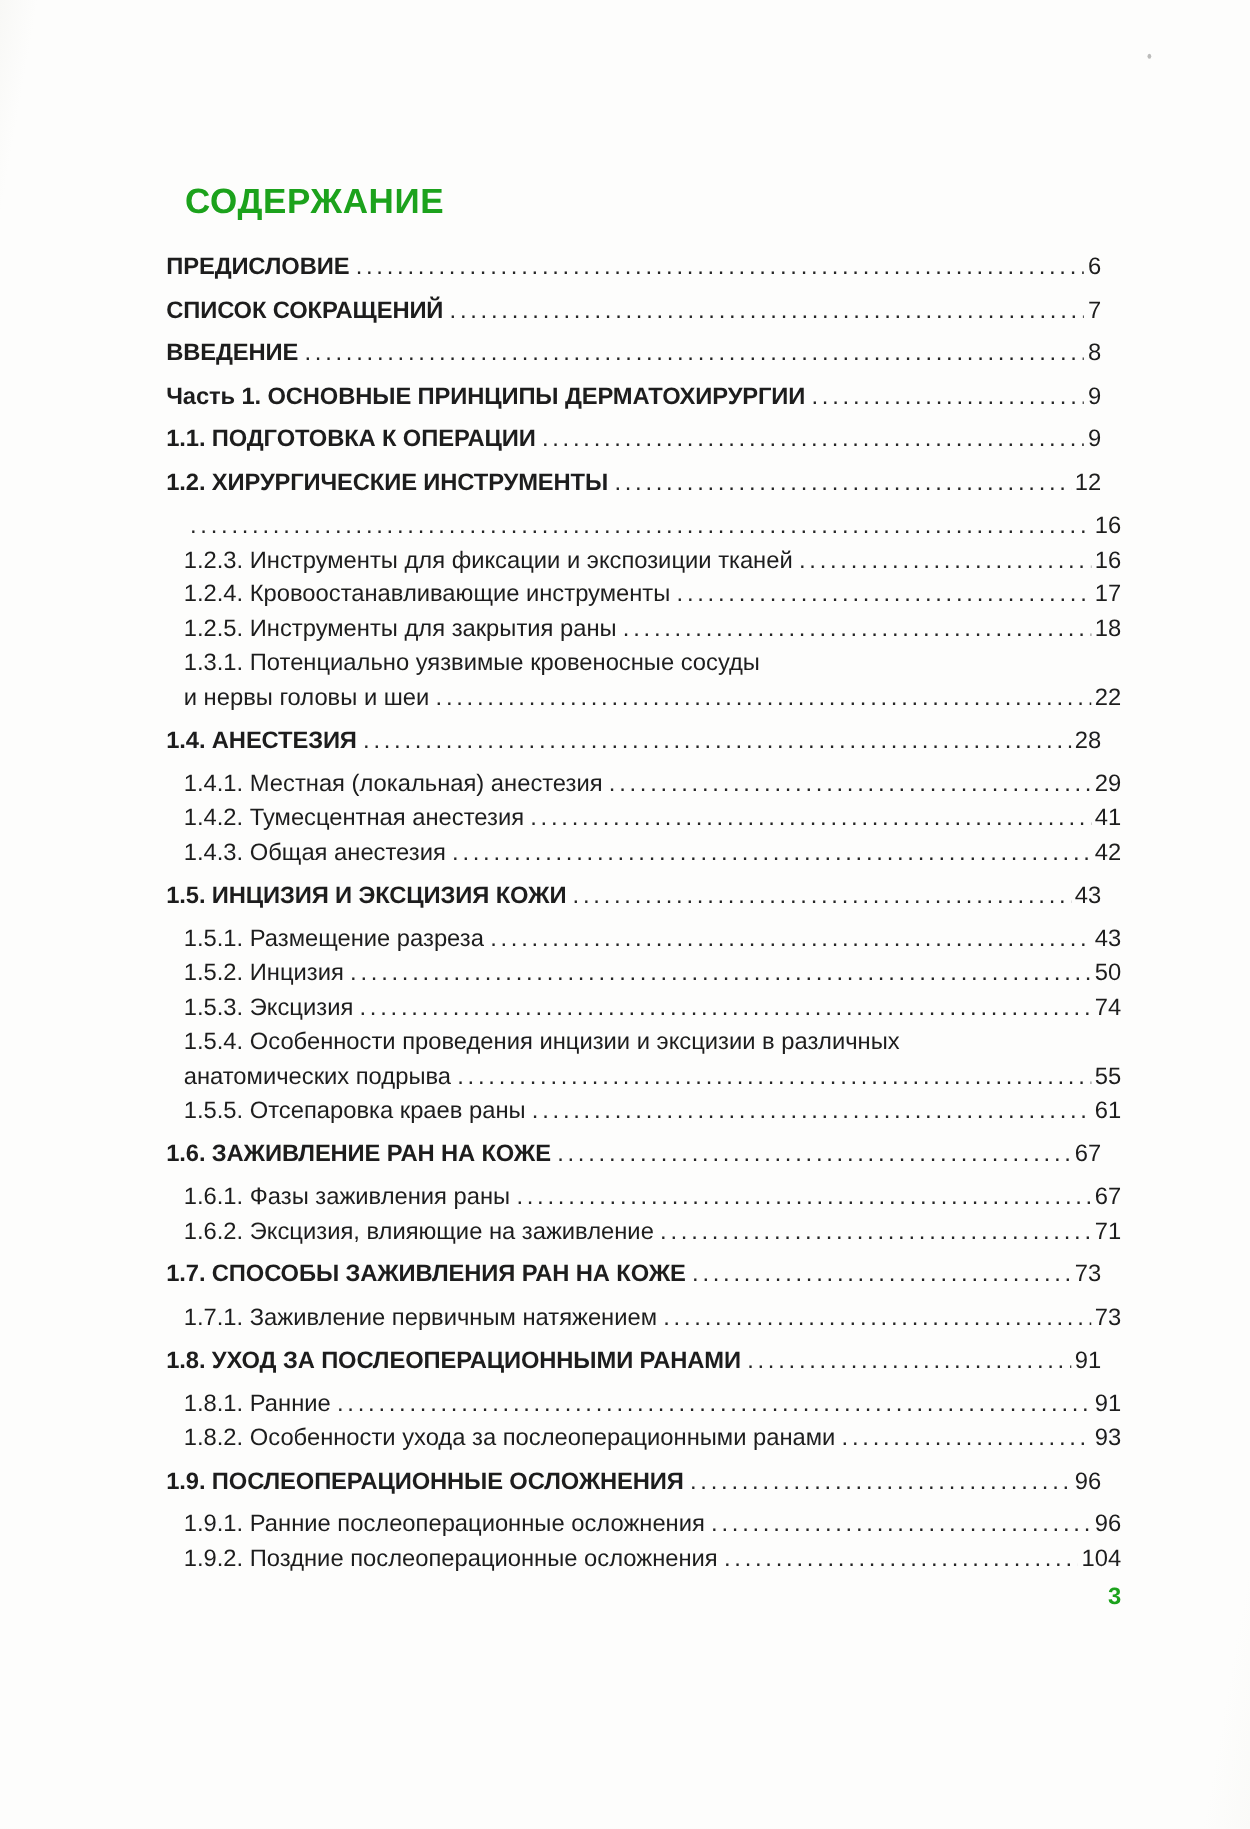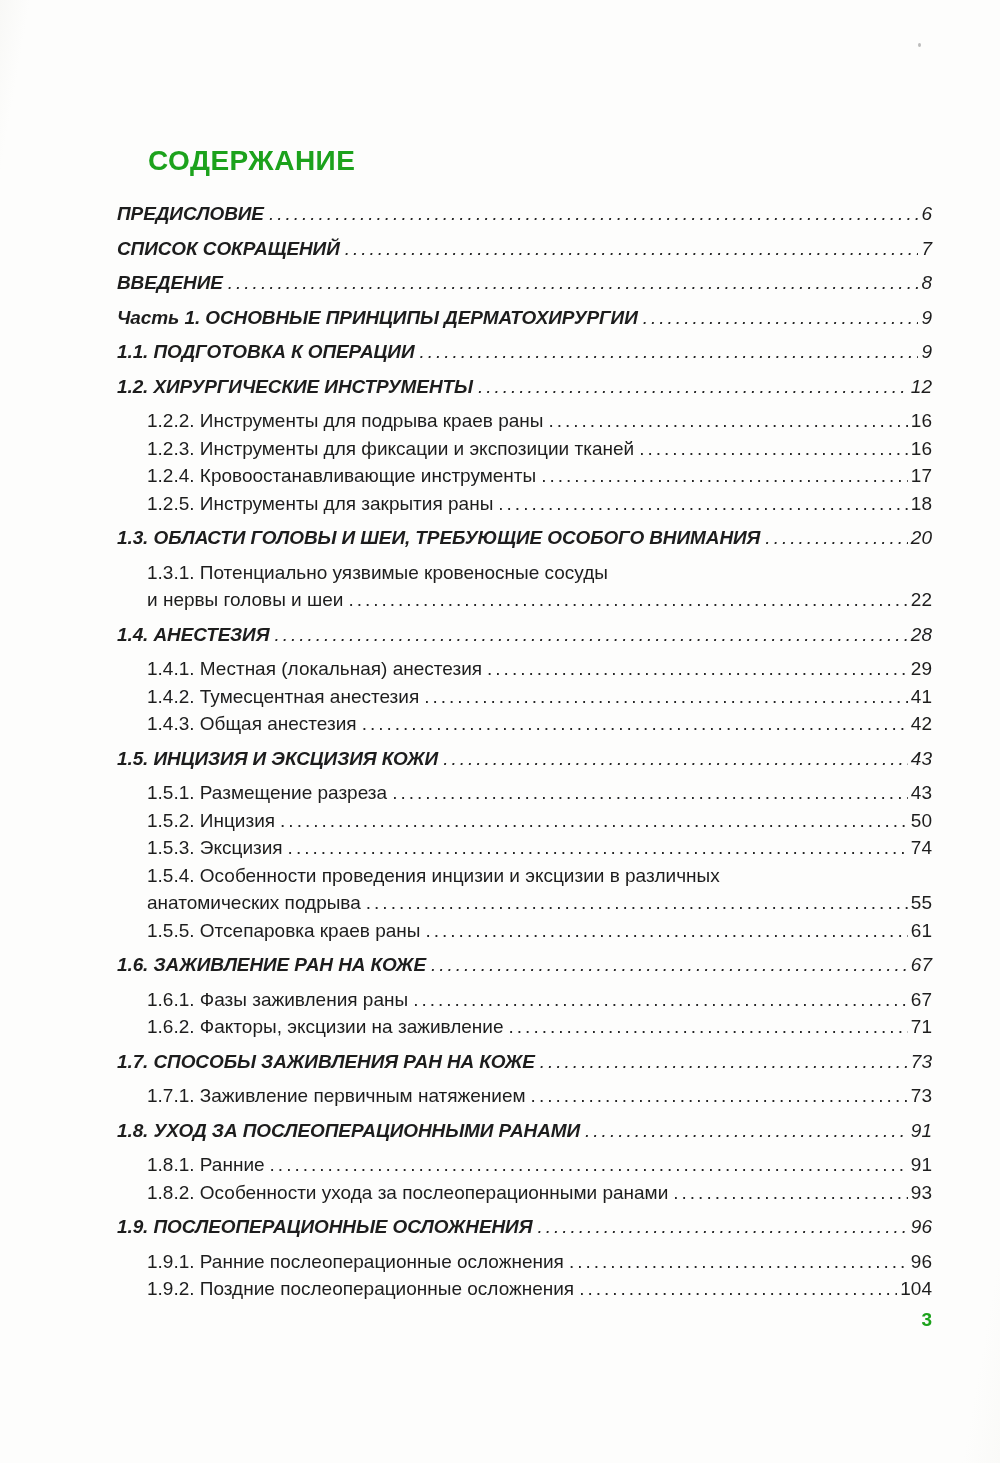--- a/index.html
+++ b/index.html
@@ -9,41 +9,41 @@
     background: #fcfcfb;
     position: relative;
     overflow: hidden;
     font-family: "Liberation Sans", "DejaVu Sans", sans-serif;
     color: #1d1d1d;
     box-sizing: border-box;
   }
   .page {
     position: absolute;
     inset: 0;
-    padding: 143px 68px 0 117px;
+    padding: 143px 103px 0 117px;
     box-sizing: border-box;
     background: linear-gradient(100deg, #f8f8f6 0px, #fdfdfc 30px, #fdfdfc 97%, #fafaf8 100%);
   }
   h1.toc-title {
     margin: 0 0 21px 31px;
     font-size: 28px;
     line-height: 36px;
     font-weight: 700;
     letter-spacing: 0.5px;
     color: var(--accent, #1ca21c);
   }
   .toc { width: 100%; }
   .entry { font-size: 19px; }
   .entry .row {
     display: flex;
     align-items: baseline;
     line-height: 27.5px;
     white-space: nowrap;
   }
-  .entry.top { margin: 7px 0; font-style: italic; }
+  .entry.top { margin: 7px 16px; }
   .entry.top .label { font-weight: 700; letter-spacing: -0.1px; }
   .entry.sub { padding-left: 30px; }
   .label { flex: 0 0 auto; }
   .leader {
     flex: 1 1 auto;
     min-width: 0;
     overflow: hidden;
     white-space: nowrap;
     margin: 0 1px 0 5px;
     letter-spacing: 3px;
@@ -120,21 +120,20 @@
       </div>
       <div class="entry top">
         <div class="row">
           <span class="label">1.2. ХИРУРГИЧЕСКИЕ ИНСТРУМЕНТЫ</span>
           <span class="leader"></span>
           <span class="page-num">12</span>
         </div>
       </div>
       <div class="entry sub">
         <div class="row">
-          <span class="label">1.2.2. Инструменты для подрыва краев раны</span>
           <span class="leader"></span>
           <span class="page-num">16</span>
         </div>
       </div>
       <div class="entry sub">
         <div class="row">
           <span class="label">1.2.3. Инструменты для фиксации и экспозиции тканей</span>
           <span class="leader"></span>
           <span class="page-num">16</span>
         </div>
@@ -146,27 +145,20 @@
           <span class="page-num">17</span>
         </div>
       </div>
       <div class="entry sub">
         <div class="row">
           <span class="label">1.2.5. Инструменты для закрытия раны</span>
           <span class="leader"></span>
           <span class="page-num">18</span>
         </div>
       </div>
-      <div class="entry top">
-        <div class="row">
-          <span class="label">1.3. ОБЛАСТИ ГОЛОВЫ И ШЕИ, ТРЕБУЮЩИЕ ОСОБОГО ВНИМАНИЯ</span>
-          <span class="leader"></span>
-          <span class="page-num">20</span>
-        </div>
-      </div>
       <div class="entry sub">
         <div class="row">
           <span class="label">1.3.1. Потенциально уязвимые кровеносные сосуды</span>
         </div>
         <div class="row">
           <span class="label">и нервы головы и шеи</span>
           <span class="leader"></span>
           <span class="page-num">22</span>
         </div>
       </div>
@@ -252,21 +244,21 @@
       </div>
       <div class="entry sub">
         <div class="row">
           <span class="label">1.6.1. Фазы заживления раны</span>
           <span class="leader"></span>
           <span class="page-num">67</span>
         </div>
       </div>
       <div class="entry sub">
         <div class="row">
-          <span class="label">1.6.2. Факторы, эксцизии на заживление</span>
+          <span class="label">1.6.2. Эксцизия, влияющие на заживление</span>
           <span class="leader"></span>
           <span class="page-num">71</span>
         </div>
       </div>
       <div class="entry top">
         <div class="row">
           <span class="label">1.7. СПОСОБЫ ЗАЖИВЛЕНИЯ РАН НА КОЖЕ</span>
           <span class="leader"></span>
           <span class="page-num">73</span>
         </div>

